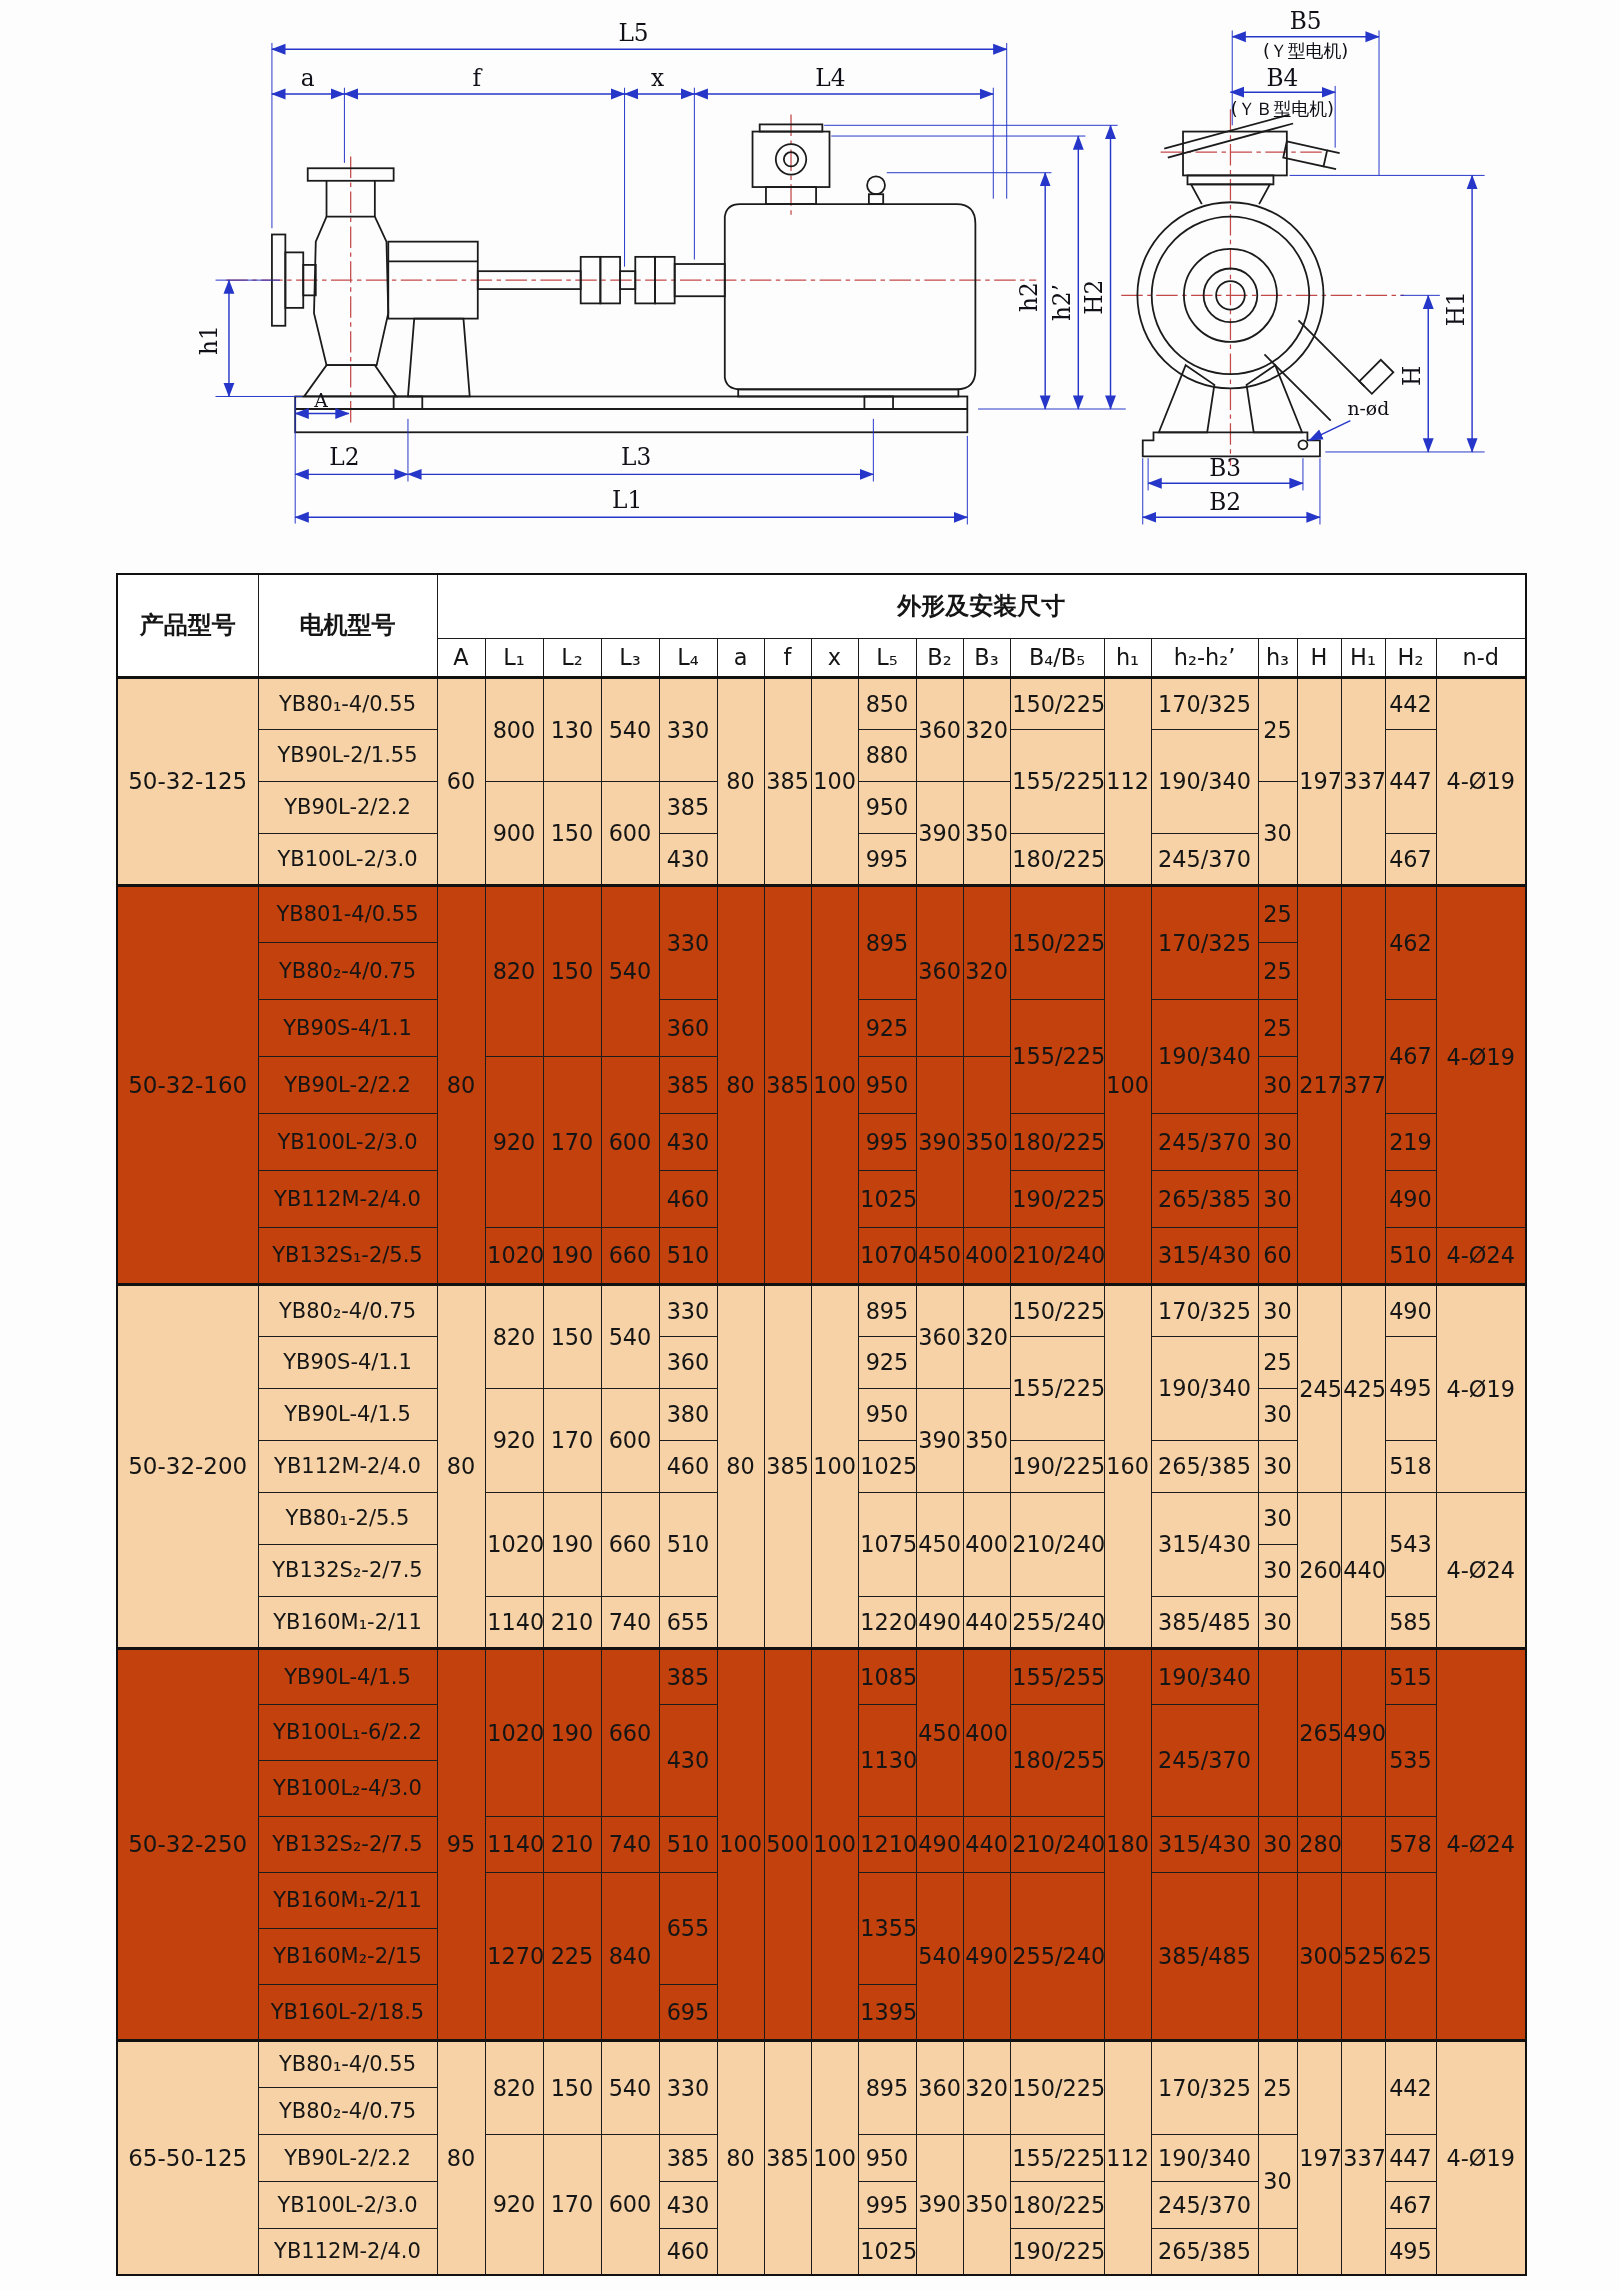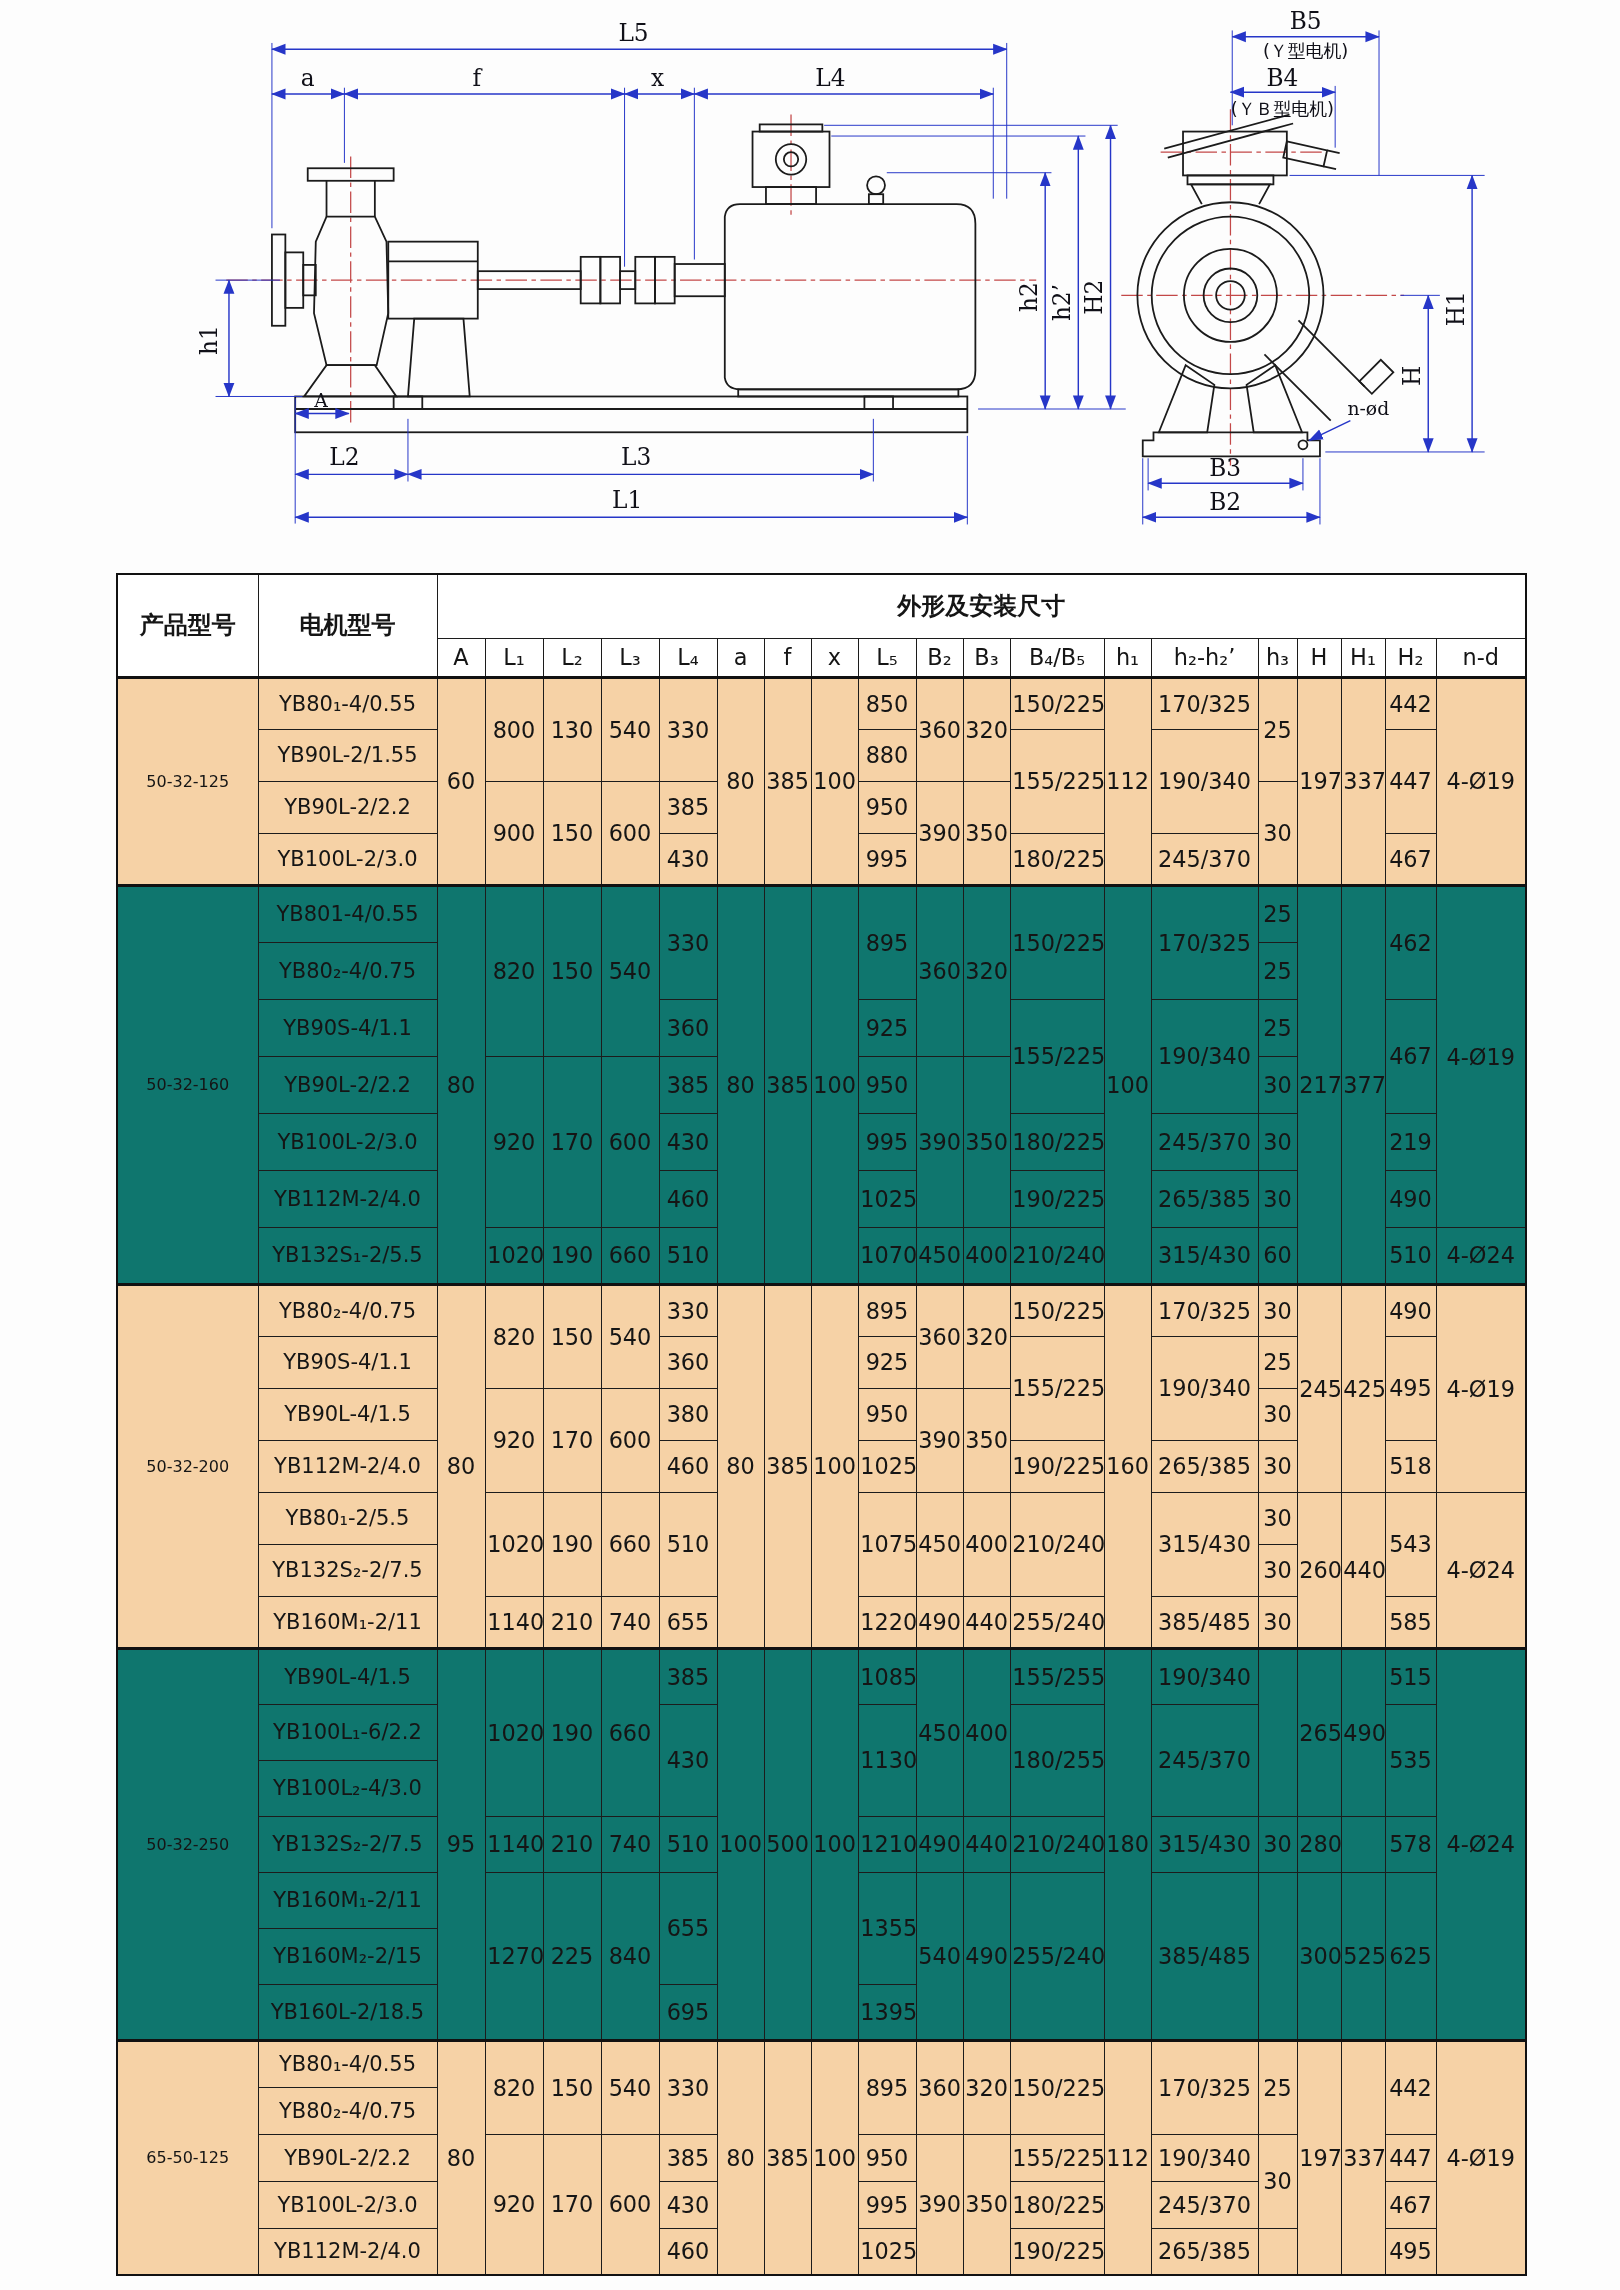--- a/index.html
+++ b/index.html
@@ -12,34 +12,34 @@
   }
   .drawing{position:absolute;left:11px;top:0;border-radius:31px;}
   .drawing .dwg{stroke:var(--line);stroke-width:2;fill:none;}
   .drawing .cl{stroke:var(--center);stroke-width:1.4;fill:none;stroke-dasharray:24 5 5 5;}
   .drawing .dim{stroke:var(--dim);stroke-width:1.6;fill:none;}
   .drawing .ext{stroke:var(--dim);stroke-width:1.1;fill:none;}
   .drawing text{fill:#101018;font-family:"DejaVu Serif",serif;font-size:26px;text-anchor:middle;}
   .drawing text.small{font-size:21px;}
   .drawing text.cn{font-family:"DejaVu Sans",sans-serif;font-size:20px;}
   .tablewrap{position:absolute;left:116px;top:573px;}
-  table{border-collapse:collapse;table-layout:fixed;width:1410px;background:#0f766e;padding-left:28px;}
+  table{border-collapse:collapse;table-layout:fixed;width:1410px;background:#c2410c;padding-left:28px;}
   th,td{border:1.3px solid #1c1c1c;text-align:center;vertical-align:middle;
         padding:0 1.8px;font-size:22.4px;overflow:hidden;white-space:nowrap;}
   table{border:2.7px solid #111;}
   thead tr.r1{height:64px}
   thead tr.r2{height:39px}
   thead th{font-weight:bold;font-size:24px;background:#fff;}
   thead tr.r2 th{font-weight:normal;font-size:22.4px;border-bottom:3.6px solid #111;}
   thead th.span-title{border-bottom:1.8px solid #1c1c1c;}
   thead th.side{border-bottom:3.6px solid #111;}
   tbody tr.group-start td{border-top:3.6px solid #111;}
   tbody tr.shaded td{background:var(--shaded);}
   td.motor{font-size:21px;}
-  td.prod{font-size:16px;}
+  td.prod{font-size:23px;}
   tr.rh58{height:52px} tr.rh64{height:57px} tr.rh63{height:56px} tr.rh52{height:47px}
 </style>
 </head>
 <body>
 
 <div class="drawing">
 <svg width="1620" height="571" viewBox="0 0 1809 638">
   <defs>
     <marker id="ma" viewBox="0 0 10 10" refX="9.5" refY="5" markerWidth="10" markerHeight="10" orient="auto-start-reverse">
       <path d="M0,1.2 L10,5 L0,8.8 Z" fill="#2636c8"></path>

